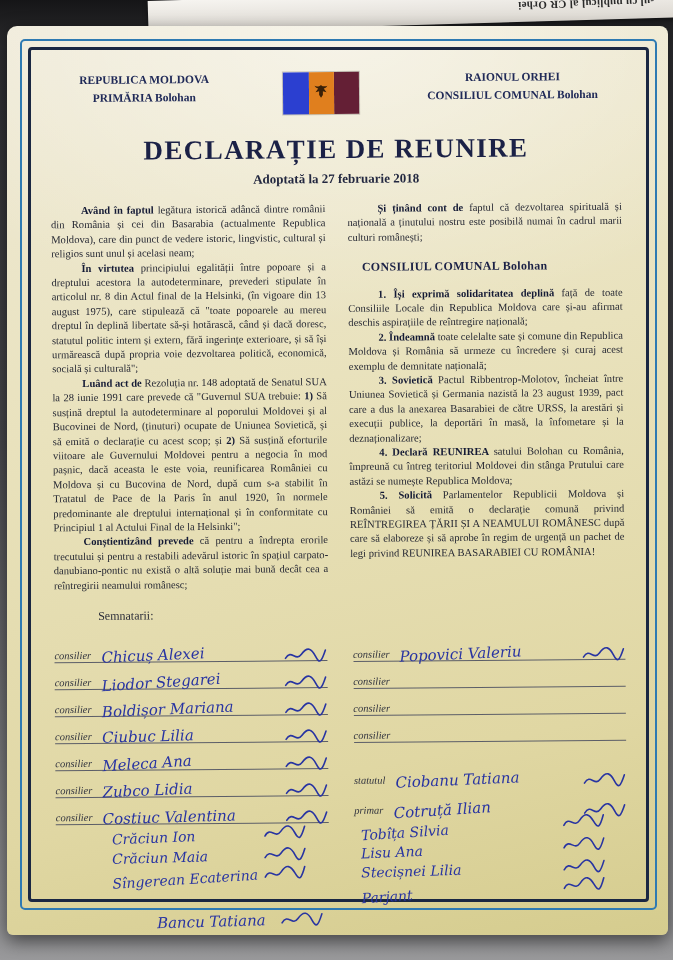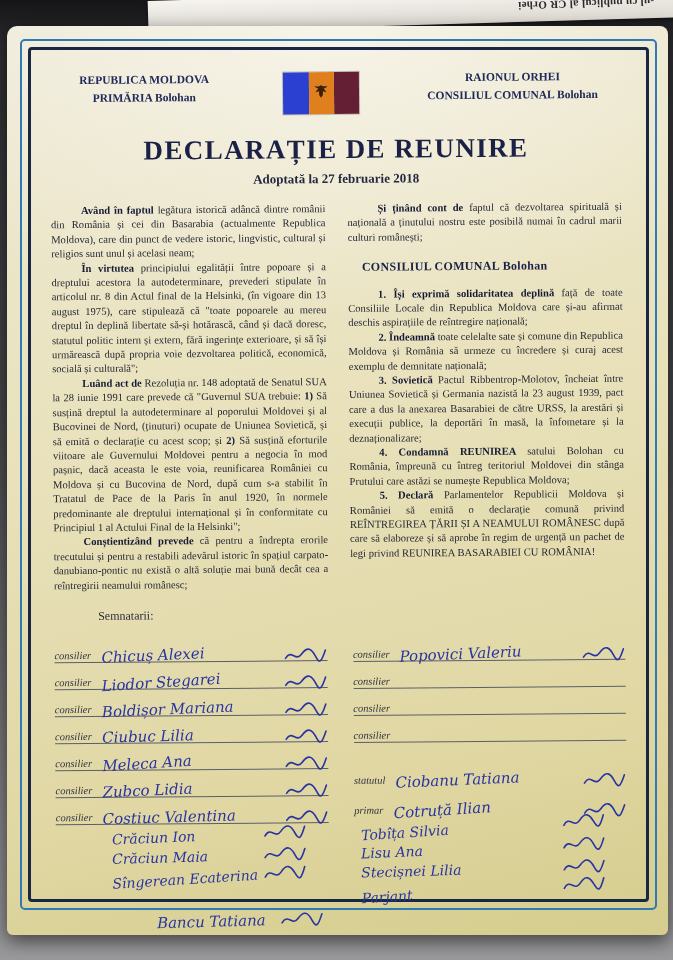--- a/index.html
+++ b/index.html
@@ -113,22 +113,22 @@
           <p class="para"><span class="lead">Luând act de </span><span>Rezoluția nr. 148 adoptată de Senatul SUA la 28 iunie 1991 care prevede că "Guvernul SUA trebuie: </span><span class="lead">1)</span><span> Să susțină dreptul la autodeterminare al poporului Moldovei și al Bucovinei de Nord, (ținuturi) ocupate de Uniunea Sovietică, și să emită o declarație cu acest scop; și </span><span class="lead">2)</span><span> Să susțină eforturile viitoare ale Guvernului Moldovei pentru a negocia în mod pașnic, dacă aceasta le este voia, reunificarea României cu Moldova și cu Bucovina de Nord, după cum s-a stabilit în Tratatul de Pace de la Paris în anul 1920, în normele predominante ale dreptului internațional și în conformitate cu Principiul 1 al Actului Final de la Helsinki";</span></p>
           <p class="para"><span class="lead">Conștientizând prevede </span><span>că pentru a îndrepta erorile trecutului și pentru a restabili adevărul istoric în spațiul carpato-danubiano-pontic nu există o altă soluție mai bună decât cea a reîntregirii neamului românesc;</span></p>
         </div>
 
         <div class="col">
           <p class="para"><span class="lead">Și ținând cont de </span><span>faptul că dezvoltarea spirituală și națională a ținutului nostru este posibilă numai în cadrul marii culturi românești;</span></p>
           <div class="council">CONSILIUL COMUNAL  Bolohan</div>
           <p class="para"><span class="lead">1. </span><span class="lead">Își exprimă solidaritatea deplină </span><span>față de toate Consiliile Locale din Republica Moldova care și-au afirmat deschis aspirațiile de reîntregire națională;</span></p>
           <p class="para"><span class="lead">2. </span><span class="lead">Îndeamnă </span><span>toate celelalte sate și comune din Republica Moldova și România să urmeze cu încredere și curaj acest exemplu de demnitate națională;</span></p>
           <p class="para"><span class="lead">3. </span><span class="lead">Sovietică </span><span>Pactul Ribbentrop-Molotov, încheiat între Uniunea Sovietică și Germania nazistă la 23 august 1939, pact care a dus la anexarea Basarabiei de către URSS, la arestări și execuții publice, la deportări în masă, la înfometare și la deznaționalizare;</span></p>
-          <p class="para"><span class="lead">4. </span><span class="lead">Condamnă REUNIREA </span><span>satului Bolohan cu România, împreună cu întreg teritoriul Moldovei din stânga Prutului care astăzi se numește Republica Moldova;</span></p>
-          <p class="para"><span class="lead">5. </span><span class="lead">Declară </span><span>Parlamentelor Republicii Moldova și României să emită o declarație comună privind REÎNTREGIREA ȚĂRII ȘI A NEAMULUI ROMÂNESC după care să elaboreze și să aprobe în regim de urgență un pachet de legi privind REUNIREA BASARABIEI CU ROMÂNIA!</span></p>
+          <p class="para"><span class="lead">4. </span><span class="lead">Declară REUNIREA </span><span>satului Bolohan cu România, împreună cu întreg teritoriul Moldovei din stânga Prutului care astăzi se numește Republica Moldova;</span></p>
+          <p class="para"><span class="lead">5. </span><span class="lead">Solicită </span><span>Parlamentelor Republicii Moldova și României să emită o declarație comună privind REÎNTREGIREA ȚĂRII ȘI A NEAMULUI ROMÂNESC după care să elaboreze și să aprobe în regim de urgență un pachet de legi privind REUNIREA BASARABIEI CU ROMÂNIA!</span></p>
         </div>
       </div>
 
       <div class="sigs">
 
         <div class="sig-col">
           <div class="sig-heading">Semnatarii:</div>
 
           <div class="sig-row">
             <span class="role">consilier</span>

